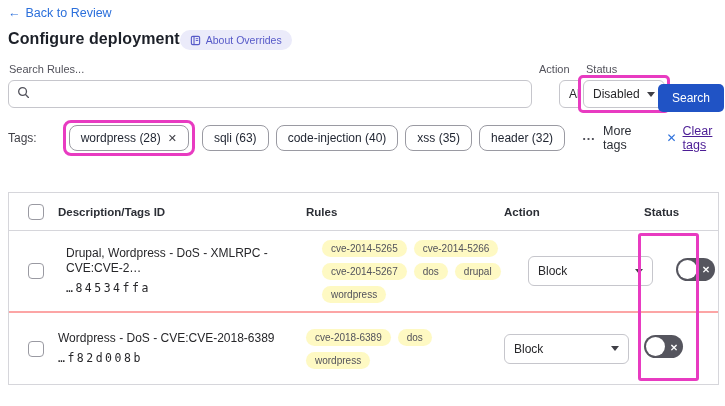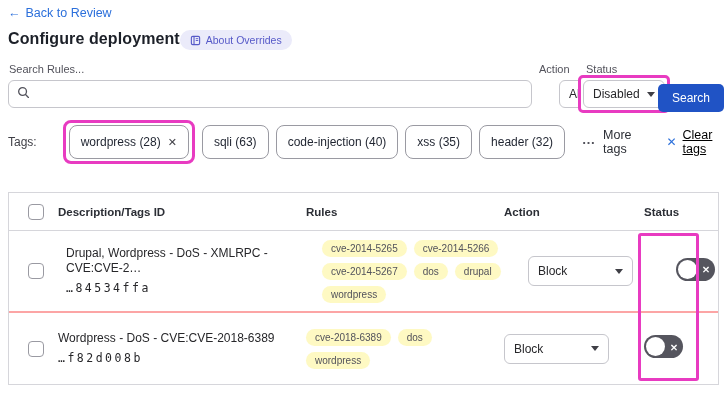--- a/index.html
+++ b/index.html
@@ -38,45 +38,45 @@
   .status-highlight { position: absolute; top: 75px; left: 578px; border: 3px solid #e83bc1; border-radius: 5px; padding: 2px; background: #fff; }
   .dd-status { position: relative; }
 
   .search-button { position: absolute; top: 84px; left: 658px; height: 28px; padding: 0 14px;
     background: #2053c5; color: #fff; font-size: 12px; border: none; border-radius: 5px; cursor: pointer;
     font-family: "Liberation Sans", sans-serif; }
 
   
   .tags-bar { position: absolute; top: 120px; left: 8px; display: flex; align-items: center; gap: 7px; }
   .tags-label { font-size: 12px; color: #3f3f46; margin-right: 19px; }
-  .tag-chip { height: 26px; display: inline-flex; align-items: center; gap: 7px; padding: 16px 11px;
+  .tag-chip { height: 26px; display: inline-flex; align-items: center; gap: 7px; padding: 8px 11px;
     border: 1px solid #9a9aa2; border-radius: 8px; background: #fff; font-size: 12px; color: #1f2430; cursor: pointer; white-space: nowrap; }
   .selected-tag-highlight { border: 3px solid #e83bc1; border-radius: 8px; padding: 2px 3px; background: #fff; }
   .chip-x { font-size: 11px; color: #3f3f46; }
   .more-tags { display: inline-flex; align-items: center; gap: 7px; margin-left: 10px; font-size: 12.5px; color: #2b2e35; cursor: pointer; }
   .more-dots { color: #52525b; font-weight: bold; letter-spacing: 1px; font-size: 13px; }
   .clear-tags { display: inline-flex; align-items: center; gap: 6px; margin-left: 16px; cursor: pointer; }
   .clear-x { color: #2b6fdb; font-size: 12px; }
-  .clear-label { color: #000000; font-size: 12.5px; text-decoration: underline; }
+  .clear-label { color: #4c1d95; font-size: 12.5px; text-decoration: underline; }
 
   
   .rules-table { position: absolute; top: 192px; left: 8px; width: 711px; border: 1px solid #d6d6db; background: #fff; }
   .t-row { display: grid; grid-template-columns: 49px 248px 198px 140px 1fr; align-items: center; }
   .t-head { height: 38px; border-bottom: 1px solid #d6d6db; }
   .t-head .col-h { font-size: 11.5px; font-weight: bold; color: #2b2e35; }
   .t-body-row-1 { height: 82px; border-bottom: 2px solid #fca5a5; gap: 8px; }
   .t-body-row-2 { height: 71px; }
   .cell-check { padding-left: 19px; }
   .checkbox { width: 16px; height: 16px; border: 1.5px solid #9a9aa2; border-radius: 4px; background: #fff; cursor: pointer; }
   .desc-cell { font-size: 12px; color: #27272a; padding-right: 14px; line-height: 1.2; }
   .desc-line { margin-bottom: 7px; }
   .rule-id { font-family: "DejaVu Sans Mono", monospace; font-size: 11.5px; letter-spacing: 2.5px; color: #27272a; }
   .tags-cell { display: flex; flex-wrap: wrap; gap: 6px 7px; width: 196px; }
   .mini-tag { background: #fef9c3; color: #52525b; font-size: 10px; padding: 3px 9px; border-radius: 999px; white-space: nowrap; }
-  .action-cell .dropdown { width: 105px; justify-content: space-between; height: 30px; text-align: right; }
+  .action-cell .dropdown { width: 125px; justify-content: space-between; height: 30px; text-align: right; }
   .toggle { position: relative; width: 39px; height: 23px; background: #55555e; border-radius: 999px; cursor: pointer; display: inline-block; }
   .toggle .knob { position: absolute; left: 2px; top: 2px; width: 19px; height: 19px; background: #fff; border-radius: 50%; }
   .toggle .tg-x { position: absolute; right: 5px; top: 50%; transform: translateY(-50%); color: #fff; font-size: 9.5px; font-weight: bold; }
   .status-col-highlight { position: absolute; left: 629px; top: 40px; width: 61px; height: 148px;
     border: 3px solid #e83bc1; border-radius: 3px; pointer-events: none; }
 </style>
 </head>
 <body>
 
 <div class="page">

